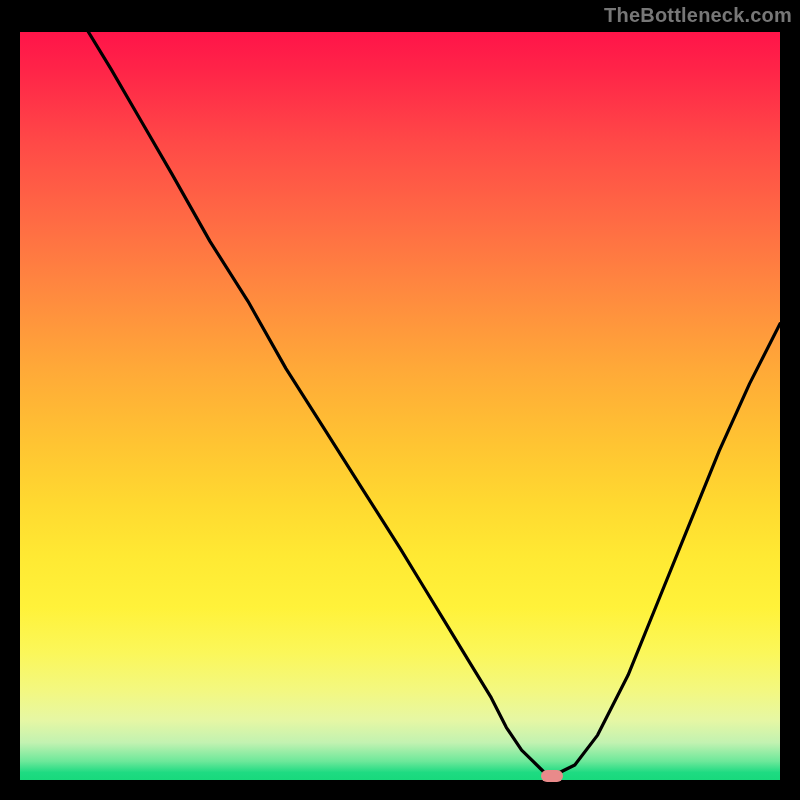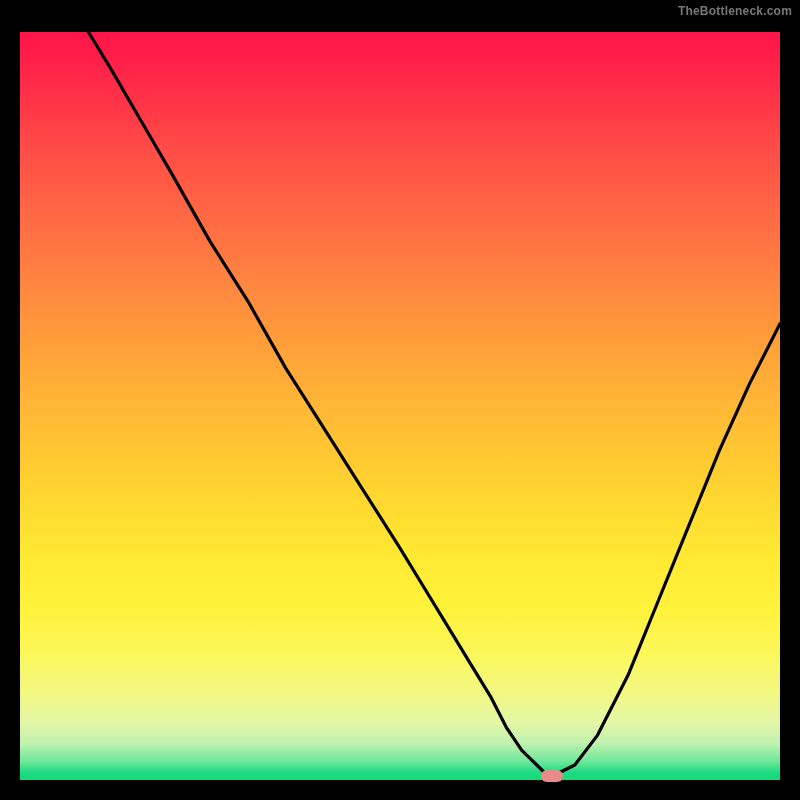--- a/index.html
+++ b/index.html
@@ -15,21 +15,21 @@
     position: relative;
     width: 800px;
     height: 800px;
     background: #000;
   }
   .watermark {
     position: absolute;
     top: 4px;
     right: 8px;
     color: #777;
-    font-size: 12px;
+    font-size: 20px;
     font-weight: 600;
     letter-spacing: 0.2px;
     z-index: 50;
   }
   .plot-frame {
     position: absolute;
     left: 20px;
     top: 32px;
     width: 760px;
     height: 748px;

